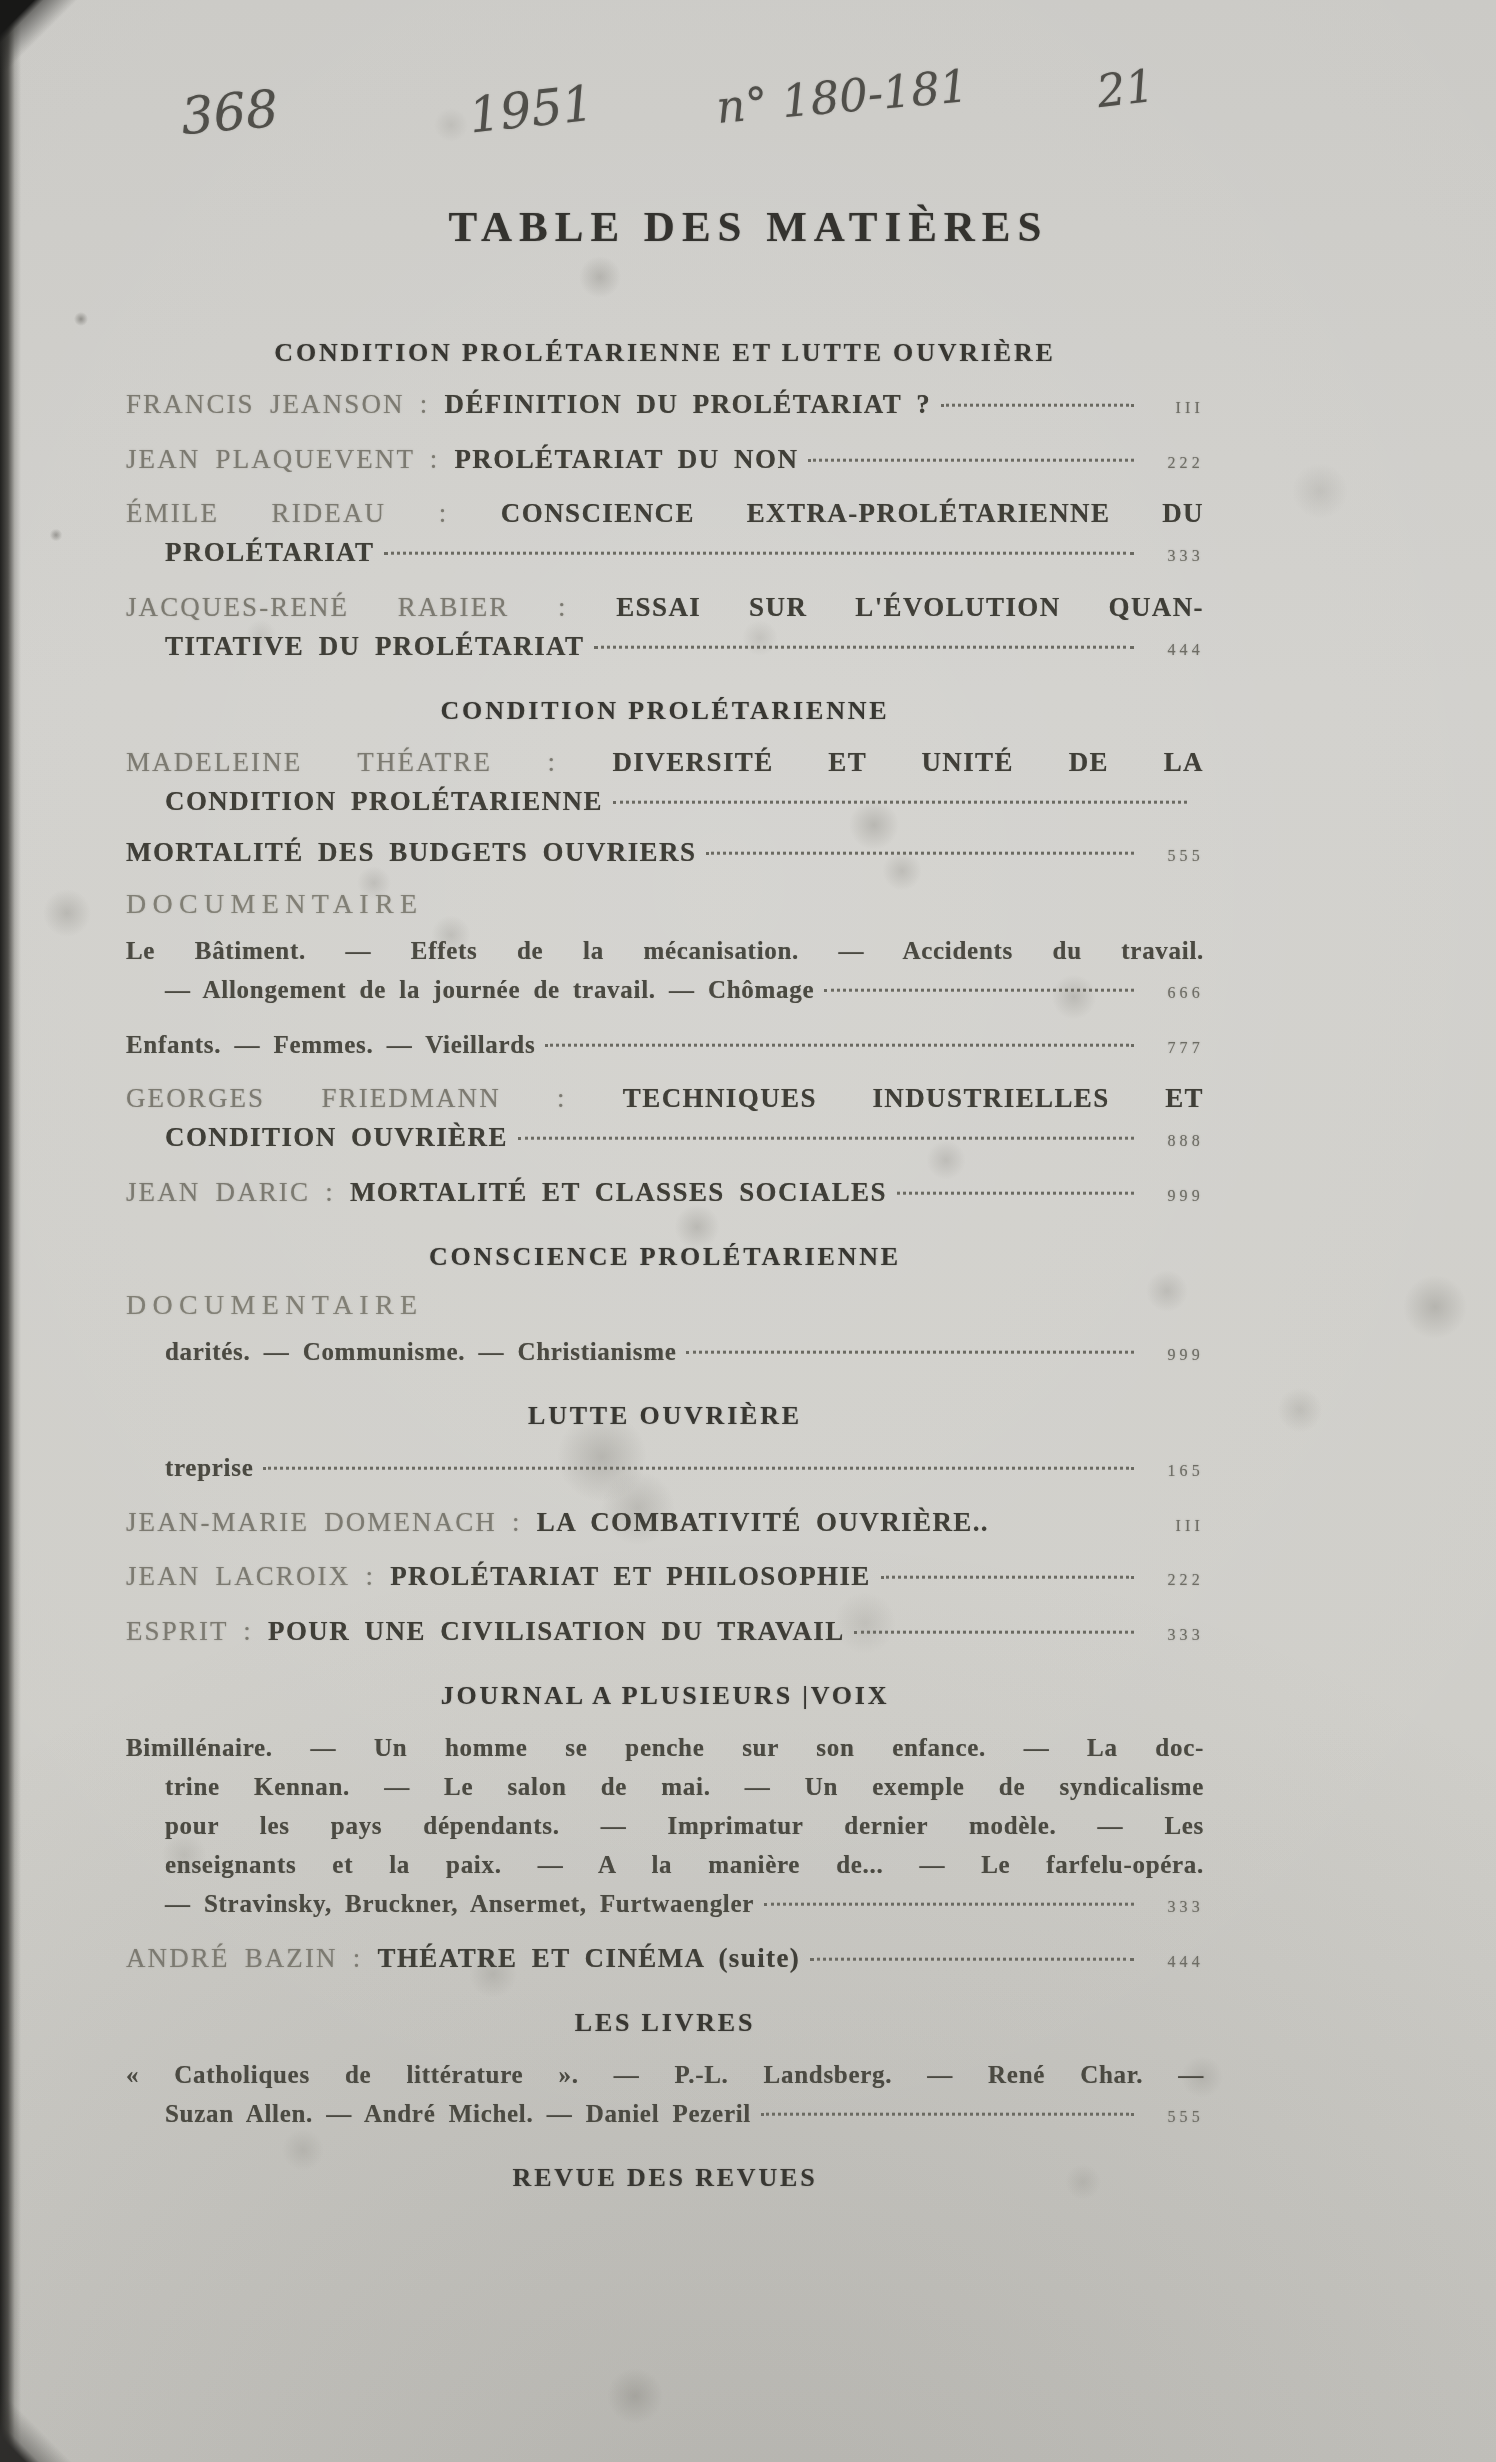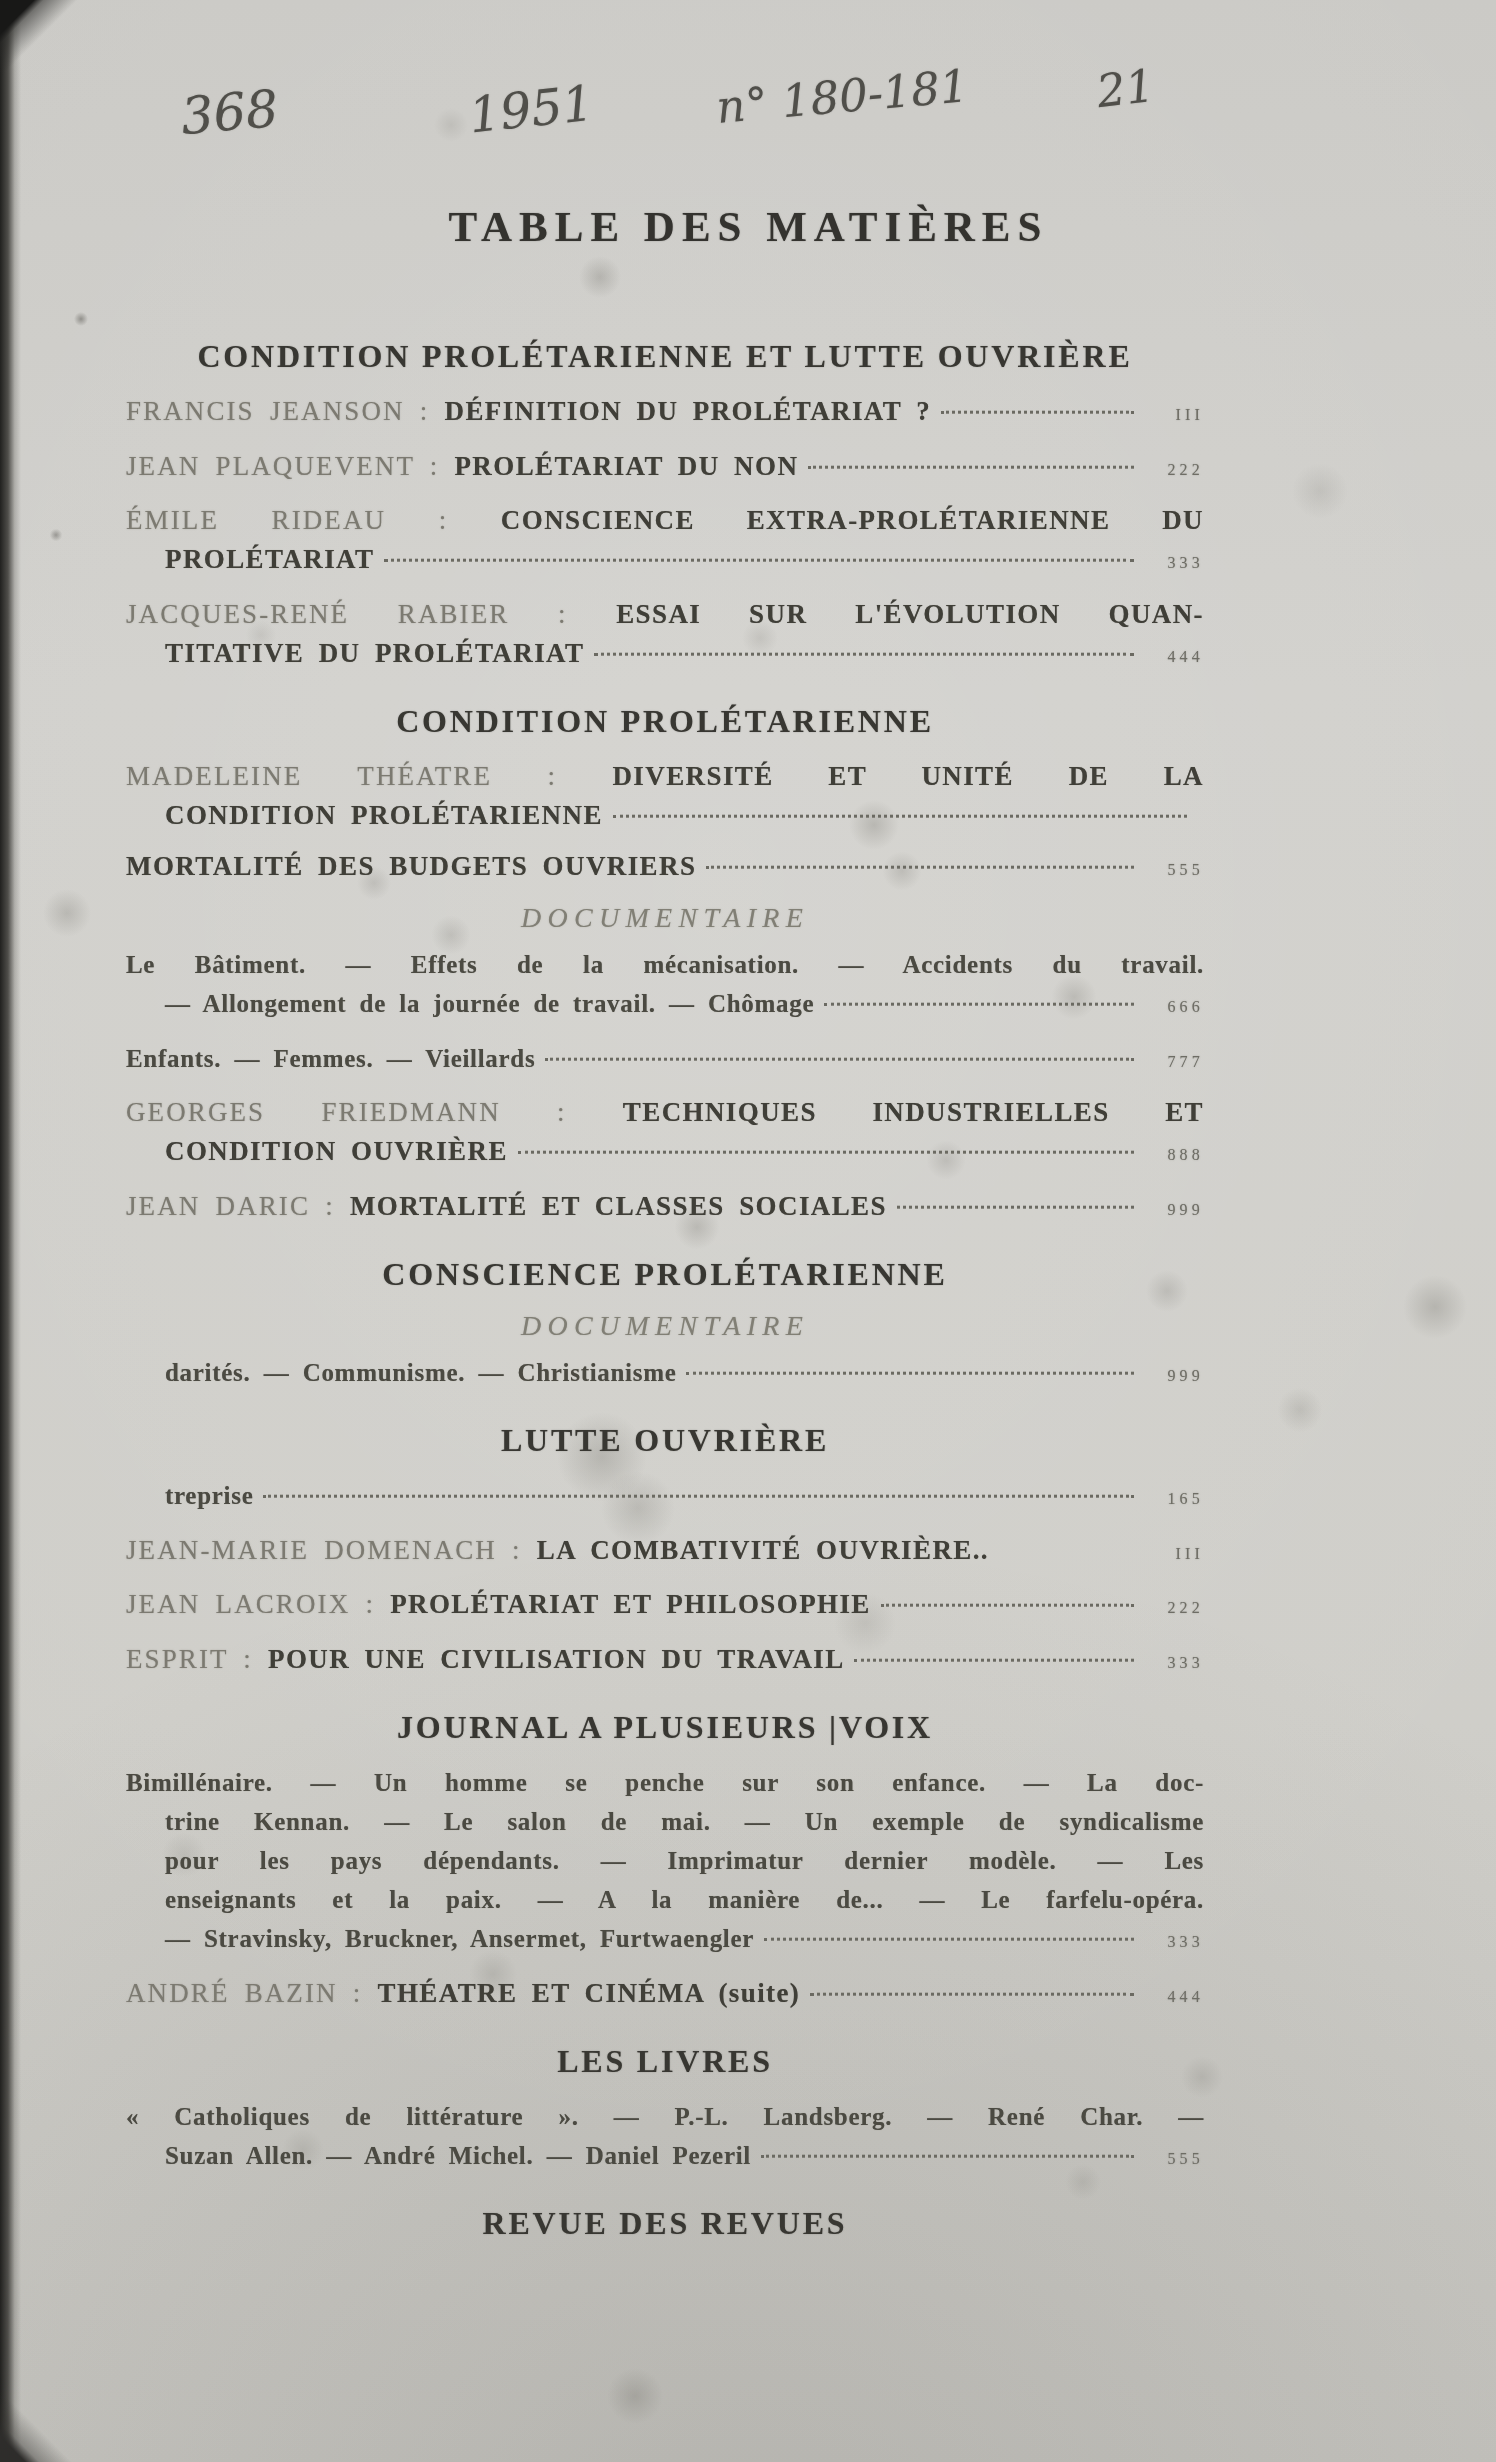--- a/index.html
+++ b/index.html
@@ -49,24 +49,24 @@
   .hw{position:absolute;top:0;left:0;right:0;height:183px;
     font-family:"DejaVu Serif",serif;font-style:italic;color:#504f4a;}
   .hw span{position:absolute;text-shadow:0 0 1.4px rgba(80,79,74,.4);}
   .hw-1{left:181px;top:83px;font-size:51px;transform:rotate(-5deg);}
   .hw-2{left:469px;top:81px;font-size:49px;transform:rotate(-6deg);}
   .hw-3{left:716px;top:70px;font-size:45px;transform:rotate(-5deg);}
   .hw-4{left:1097px;top:62px;font-size:45px;transform:rotate(-7deg);}
   .doc-title{margin:202px 0 0;text-align:center;font-size:43px;font-weight:700;
     letter-spacing:7px;color:#34332f;text-shadow:0 0 1.4px rgba(52,51,47,.45);}
   .toc{position:relative;padding:0 293px 0 126px;}
-  .sec-head{margin:27px 0 17px;text-align:center;font-size:32px;font-weight:700;
+  .sec-head{margin:27px 0 17px;text-align:center;font-size:26px;font-weight:700;
     letter-spacing:2.8px;color:#383732;text-shadow:0 0 1.4px rgba(56,55,50,.4);}
   .sec-head.first{margin-top:87px;}
-  .sub-head{margin:4.2px 0 11.2px;text-align:center;font-size:28px;font-style:italic;
+  .sub-head{margin:4.2px 0 11.2px;font-size:28px;
     font-weight:400;letter-spacing:6.3px;color:#817f75;text-shadow:0 0 1.4px rgba(129,127,117,.5);}
   .entry{margin:0 0 12.6px;}
   .line{font-size:27px;line-height:39px;word-spacing:6.3px;}
   .flexr{display:flex;align-items:baseline;}
   .just{text-align:justify;text-align-last:justify;}
   .cont{padding-left:39px;}
   .txt{flex:0 1 auto;white-space:nowrap;}
   .auth{color:#7c7a71;letter-spacing:2.1px;text-shadow:0 0 1.4px rgba(124,122,113,.55);}
   .ttl{font-weight:700;color:#403f38;letter-spacing:1.4px;text-shadow:0 0 0.7px rgba(64,63,56,.55);}
   .bd{font-weight:700;color:#4b4a42;letter-spacing:0.7px;font-size:25px;text-shadow:0 0 0.7px rgba(75,74,66,.5);text-align:right;}

